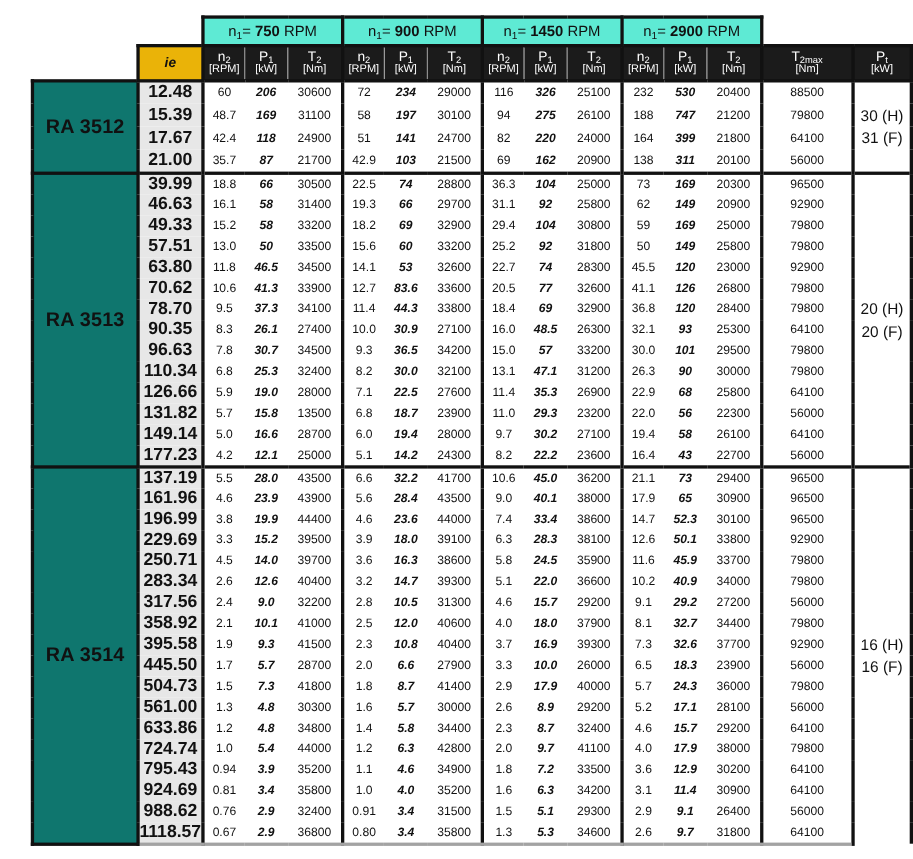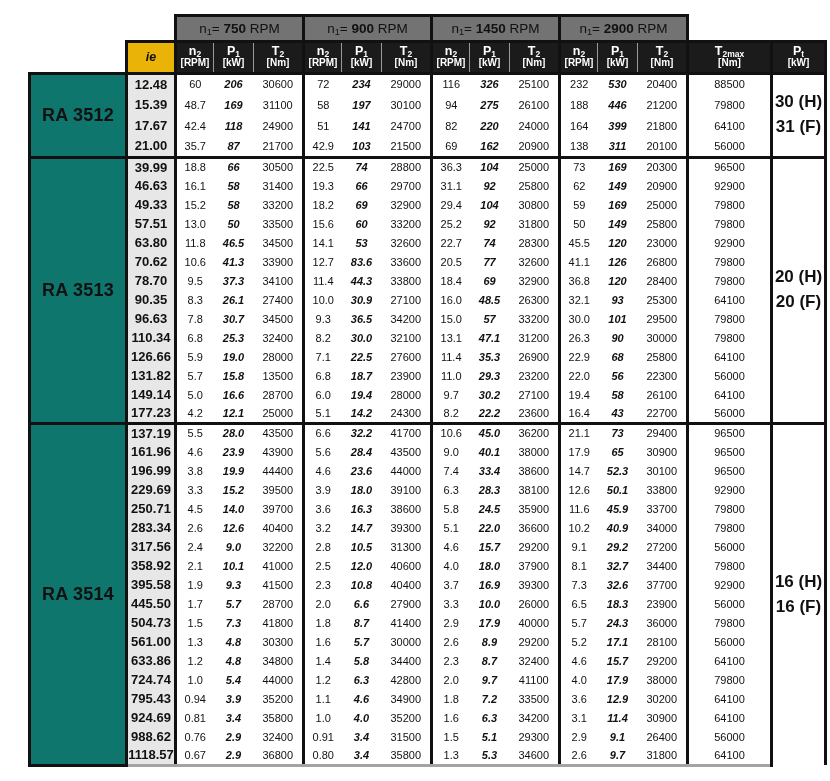--- a/index.html
+++ b/index.html
@@ -20,32 +20,32 @@
   col.c-p1    { width: 40px; }
   col.c-t2    { width: 50px; }
   col.c-t2max { width: 84px; }
   col.c-pt    { width: 54px; }
 
   th, td { padding: 0; text-align: center; vertical-align: middle; }
 
   
   tr.speed-row { height: 26px; }
   th.speed {
-    background: #737373; border: 3px solid #111;
+    background: #5eead4; border: 3px solid #111;
     font-size: 13.5px; font-weight: normal; color: #111;
   }
   th.speed b { font-weight: bold; }
   sub { font-size: 68%; vertical-align: -0.25em; line-height: 0; }
 
   
   tr.head-row { height: 30px; }
   th.dark {
     background: #1b1b1b; color: #ffffff;
     border-top: 3px solid #111; border-bottom: 3px solid #111;
-    font-weight: bold; line-height: 1.05; padding: 2px 0 3px 0;
+    font-weight: normal; line-height: 1.05; padding: 2px 0 3px 0;
   }
   th.dark .sym  { display: block; font-size: 12.5px; }
   th.dark .unit { display: block; font-size: 10px; }
   th.dark.sep   { border-right: 1px solid #9a9a9a; }
   th.ie-head {
     background: #eab308; border: 3px solid #111;
     font-weight: bold; font-style: italic; font-size: 12.5px;
   }
   .blank { border: none; background: #fff; }
 
@@ -54,30 +54,30 @@
   tbody tr.tall { height: 21px; }
   tbody tr.group-start td { border-top: 3px solid #111; }
   tbody tr.last-row td { border-bottom: 3px solid #a3a3a3; }
 
   td.model {
     background: #0f766e; border: 3px solid #111;
     font-weight: bold; font-size: 18px; letter-spacing: 0.2px;
   }
   td.ie {
     background: #e7e7e7; border-left: 3px solid #111; border-right: 3px solid #111;
-    font-weight: bold; font-size: 13px;
+    font-weight: bold; font-size: 16px;
   }
   td.val { font-size: 11px; background: #fff; }
   td.val.p1 { font-weight: bold; font-style: italic; }
   td.val.gl { border-left: 3px solid #111; }
   td.val.gr { border-right: 3px solid #111; }
   td.t2max { border-left: 3px solid #111; border-right: 3px solid #111; }
   td.pt {
     border-left: 3px solid #111; border-right: 3px solid #111;
-    font-weight: bold; font-size: 17px; background: #fff; line-height: 1.45;
+    font-weight: normal; font-size: 14px; background: #fff; line-height: 1.45;
   }
 </style>
 </head>
 <body>
 
 <div class="page">
   <table class="ratings">
     <colgroup>
       <col class="c-model">
         <col class="c-ie">
@@ -198,21 +198,21 @@
           <td class="val gl">48.7</td>
           <td class="val p1">169</td>
           <td class="val gr">31100</td>
           <td class="val gl">58</td>
           <td class="val p1">197</td>
           <td class="val gr">30100</td>
           <td class="val gl">94</td>
           <td class="val p1">275</td>
           <td class="val gr">26100</td>
           <td class="val gl">188</td>
-          <td class="val p1">446</td>
+          <td class="val p1">747</td>
           <td class="val gr">21200</td>
           <td class="val t2max">79800</td>
         </tr>
         <tr class="tall">
           <td class="ie">17.67</td>
           <td class="val gl">42.4</td>
           <td class="val p1">118</td>
           <td class="val gr">24900</td>
           <td class="val gl">51</td>
           <td class="val p1">141</td>

